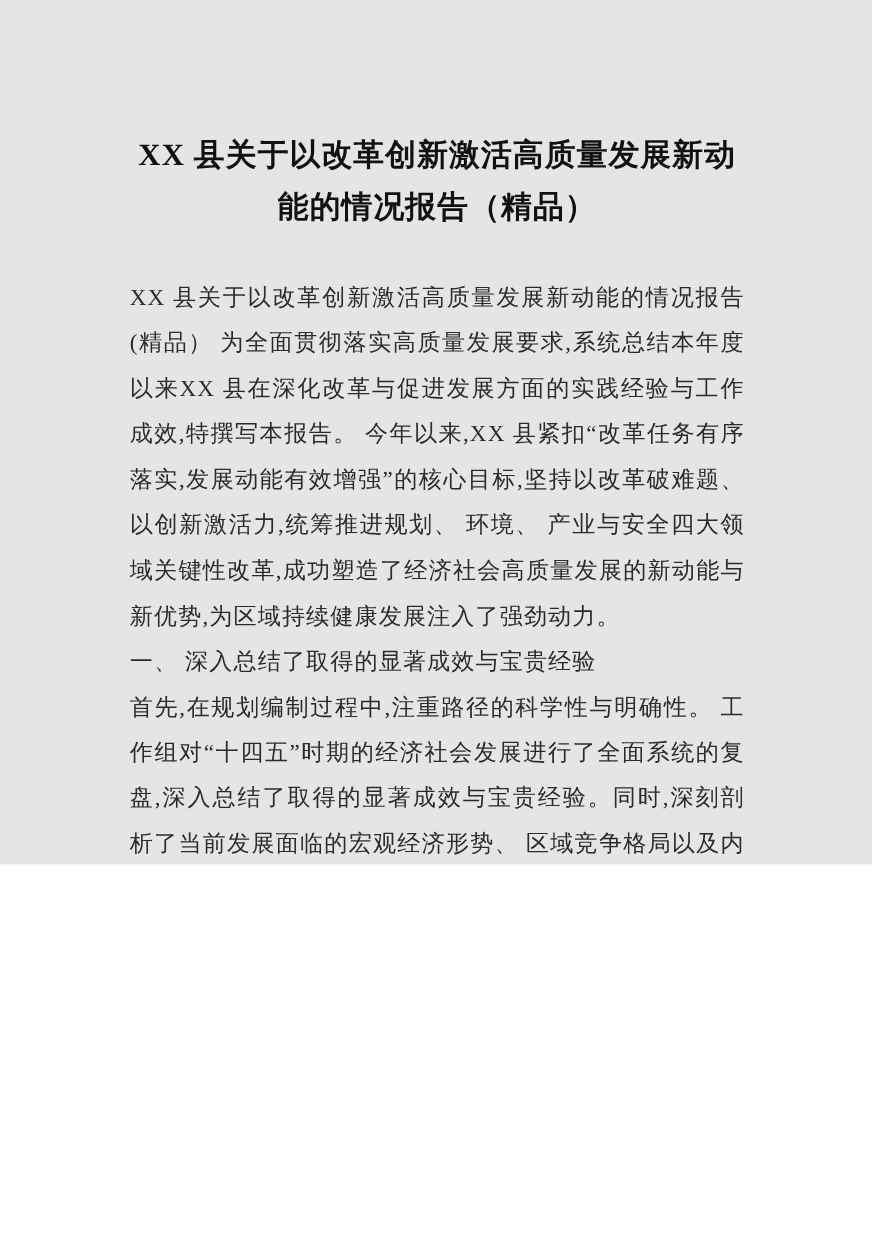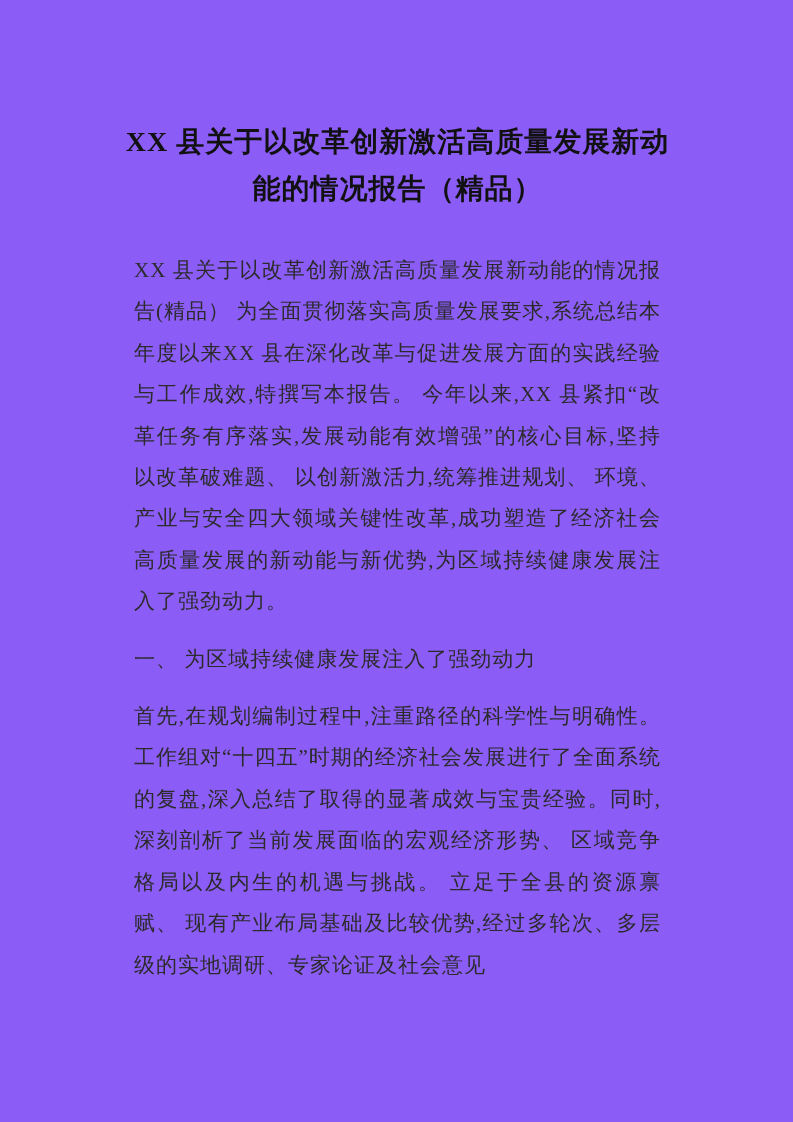--- a/index.html
+++ b/index.html
@@ -3,53 +3,53 @@
 <meta charset="utf-8">
 <style>
   html, body {
     margin: 0;
     padding: 0;
     background: #ffffff;
   }
   .page {
     position: relative;
     width: 793px;
-    height: 1122px;
+    height: 786px;
     margin: 0 auto;
-    background: #8b5cf6;
+    background: #e5e5e5;
     box-sizing: border-box;
     padding: 118px 116px 0 118px;
     overflow: hidden;
     font-family: "Liberation Serif", serif;
     color: #2b2b2b;
   }
   .doc-title {
     margin: 0 0 38px 0;
     font-size: 28px;
     font-weight: bold;
     color: #111111;
     text-align: center;
     line-height: 47px;
     letter-spacing: 1px;
   }
   .para {
-    margin: 16px;
+    margin: 0;
     font-size: 21px;
     line-height: 41.4px;
     letter-spacing: 1px;
     text-align: justify;
     text-justify: inter-character;
     word-break: break-all;
   }
 </style>
 </head>
 <body>
 
 <div class="page">
   <h1 class="doc-title">XX 县关于以改革创新激活高质量发展新动能的情况报告（精品）</h1>
 
   <p class="para">XX 县关于以改革创新激活高质量发展新动能的情况报告(精品） 为全面贯彻落实高质量发展要求,系统总结本年度以来XX 县在深化改革与促进发展方面的实践经验与工作成效,特撰写本报告。 今年以来,XX 县紧扣“改革任务有序落实,发展动能有效增强”的核心目标,坚持以改革破难题、 以创新激活力,统筹推进规划、 环境、 产业与安全四大领域关键性改革,成功塑造了经济社会高质量发展的新动能与新优势,为区域持续健康发展注入了强劲动力。</p>
 
-  <p class="para">一、 为区域持续健康发展注入了强劲动力</p>
+  <p class="para">一、 深入总结了取得的显著成效与宝贵经验</p>
 
 
   <p class="para">首先,在规划编制过程中,注重路径的科学性与明确性。 工作组对“十四五”时期的经济社会发展进行了全面系统的复盘,深入总结了取得的显著成效与宝贵经验。同时,深刻剖析了当前发展面临的宏观经济形势、 区域竞争格局以及内生的机遇与挑战。 立足于全县的资源禀赋、 现有产业布局基础及比较优势,经过多轮次、多层级的实地调研、专家论证及社会意见</p>
 </div>
 
 </body></html>

